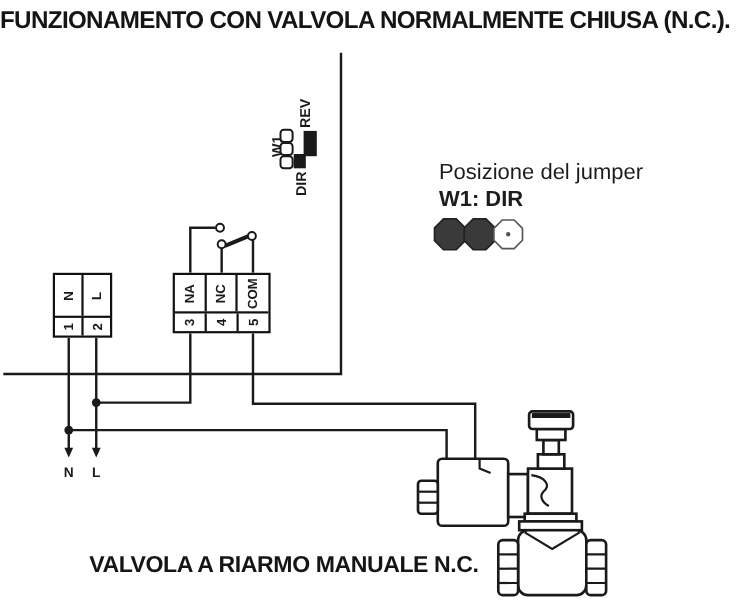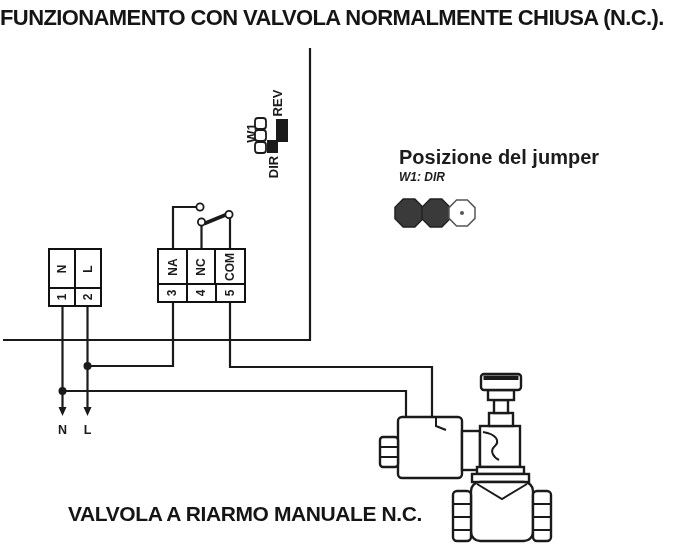--- a/index.html
+++ b/index.html
@@ -6,24 +6,24 @@
   body{
     width:676px;height:549px;position:relative;background:#ffffff;
     font-family:"Liberation Sans", sans-serif;color:#111;overflow:hidden;
   }
   .abs{position:absolute;}
   .title{
     left:0;top:5px;width:676px;text-align:left;
     font-size:22px;font-weight:bold;letter-spacing:-0.6px;color:#151515;
     white-space:nowrap;
   }
-  .note1{left:399px;top:146px;font-size:20px;font-weight:bold;color:#1c1c1c;}
-  .note2{left:399px;top:170px;font-size:12px;font-weight:bold;color:#1c1c1c;font-style:italic;}
+  .note1{left:399px;top:146px;font-size:20px;font-weight:normal;color:#1c1c1c;}
+  .note2{left:399px;top:170px;font-size:20px;font-weight:bold;color:#1c1c1c;}
   .caption{
-    left:68px;top:502px;width:380px;text-align:left;
+    left:68px;top:502px;width:380px;text-align:center;
     font-size:21px;font-weight:bold;letter-spacing:-0.4px;color:#151515;white-space:nowrap;
   }
   .vt{
     position:absolute;display:flex;align-items:center;justify-content:center;
     transform:rotate(-90deg);font-weight:bold;color:#1a1a1a;white-space:nowrap;
   }
   .vt-w1{left:236px;top:125px;width:30px;height:16px;font-size:13px;}
   .vt-dir{left:256px;top:160px;width:34px;height:14px;font-size:13px;}
   .vt-rev{left:260px;top:96px;width:34px;height:14px;font-size:13px;}
   .tb{

